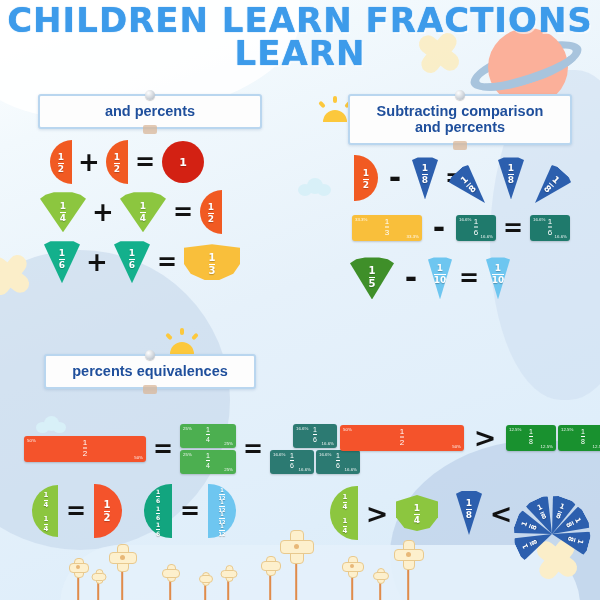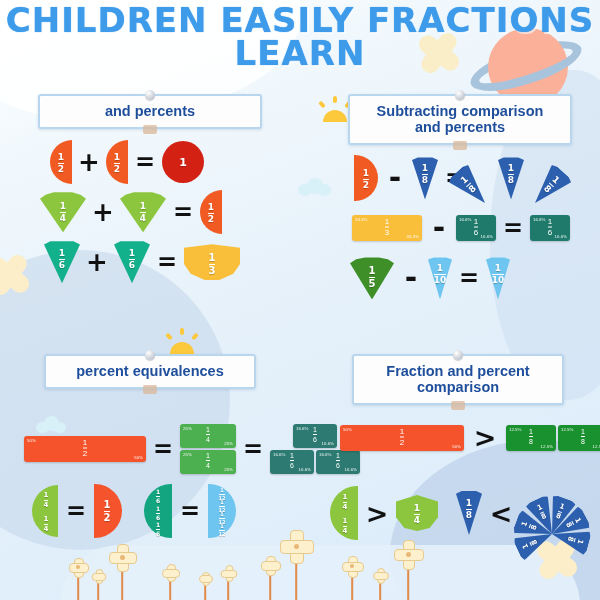--- a/index.html
+++ b/index.html
@@ -190,21 +190,21 @@
   <div class="cflower flower-left">
     <span class="cf-a"></span>
       <span class="cf-b"></span>
   </div>
   <div class="cflower flower-right">
     <span class="cf-a"></span>
       <span class="cf-b"></span>
   </div>
 
   <div class="title">
-    <span>CHILDREN EASILY FRACTIONS</span>
+    <span>CHILDREN LEARN FRACTIONS</span>
     <span class="l2">LEARN</span>
   </div>
 
   <div class="sun" style="left:316px;top:96px;">
     <div class="sun-core"></div>
     <div class="sun-ray" style="left:17px;top:0;"></div>
     <div class="sun-ray" style="left:4px;top:5px;transform:rotate(-45deg);"></div>
     <div class="sun-ray" style="left:30px;top:5px;transform:rotate(45deg);"></div>
   </div>
   <div class="sun" style="left:163px;top:328px;">
@@ -367,21 +367,21 @@
             <span class="frac"><span class="n">1</span><span class="d">10</span></span>
           </div>
         </div>
       </div>
     </div>
   </div>
 
   <div class="panel" style="left:44px;top:354px;width:212px;">
     <div class="panel-head">
       <div class="pin"></div>
-      <div>percent equivalences</div>
+      <div>percents equivalences</div>
       <div class="tape"></div>
     </div>
   </div>
 
   <div style="position:absolute;left:24px;top:424px;display:flex;align-items:center;gap:4px;z-index:4;">
     <div class="tile" style="width:122px;height:26px;background:#f4532b;">
       <span class="pc-l">50%</span>
       <span class="pc-r">50%</span>
       <div class="mid"><span class="frac" style="font-size:8px;"><span class="n">1</span><span class="d">2</span></span></div>
     </div>
@@ -437,28 +437,20 @@
     </div>
     <div class="op eq">=</div>
     <div class="shape" style="width:28px;height:54px;background:#6ec6f0;border-radius:0 999px 999px 0;">
       <div class="lab" style="left:3px;top:4px;width:22px;font-size:5px;"><span class="frac" style="font-size:5px;"><span class="n">1</span><span class="d">12</span></span></div>
       <div class="lab" style="left:3px;top:16px;width:22px;font-size:5px;"><span class="frac" style="font-size:5px;"><span class="n">1</span><span class="d">12</span></span></div>
       <div class="lab" style="left:3px;top:28px;width:22px;font-size:5px;"><span class="frac" style="font-size:5px;"><span class="n">1</span><span class="d">12</span></span></div>
       <div class="lab" style="left:3px;top:40px;width:22px;font-size:5px;"><span class="frac" style="font-size:5px;"><span class="n">1</span><span class="d">12</span></span></div>
     </div>
   </div>
 
-  <div class="panel" style="left:352px;top:354px;width:212px;">
-    <div class="panel-head">
-      <div class="pin"></div>
-      <div>Fraction and percent</div>
-      <div>comparison</div>
-      <div class="tape"></div>
-    </div>
-  </div>
 
   <div style="position:absolute;left:340px;top:424px;display:flex;align-items:center;gap:8px;z-index:4;">
     <div class="tile" style="width:124px;height:26px;background:#f4532b;">
       <span class="pc-l">50%</span>
       <span class="pc-r">50%</span>
       <div class="mid"><span class="frac" style="font-size:8px;"><span class="n">1</span><span class="d">2</span></span></div>
     </div>
     <div class="op cmp">&gt;</div>
     <div style="display:flex;gap:2px;">
       <div class="tile" style="width:50px;height:26px;background:#19912f;">

